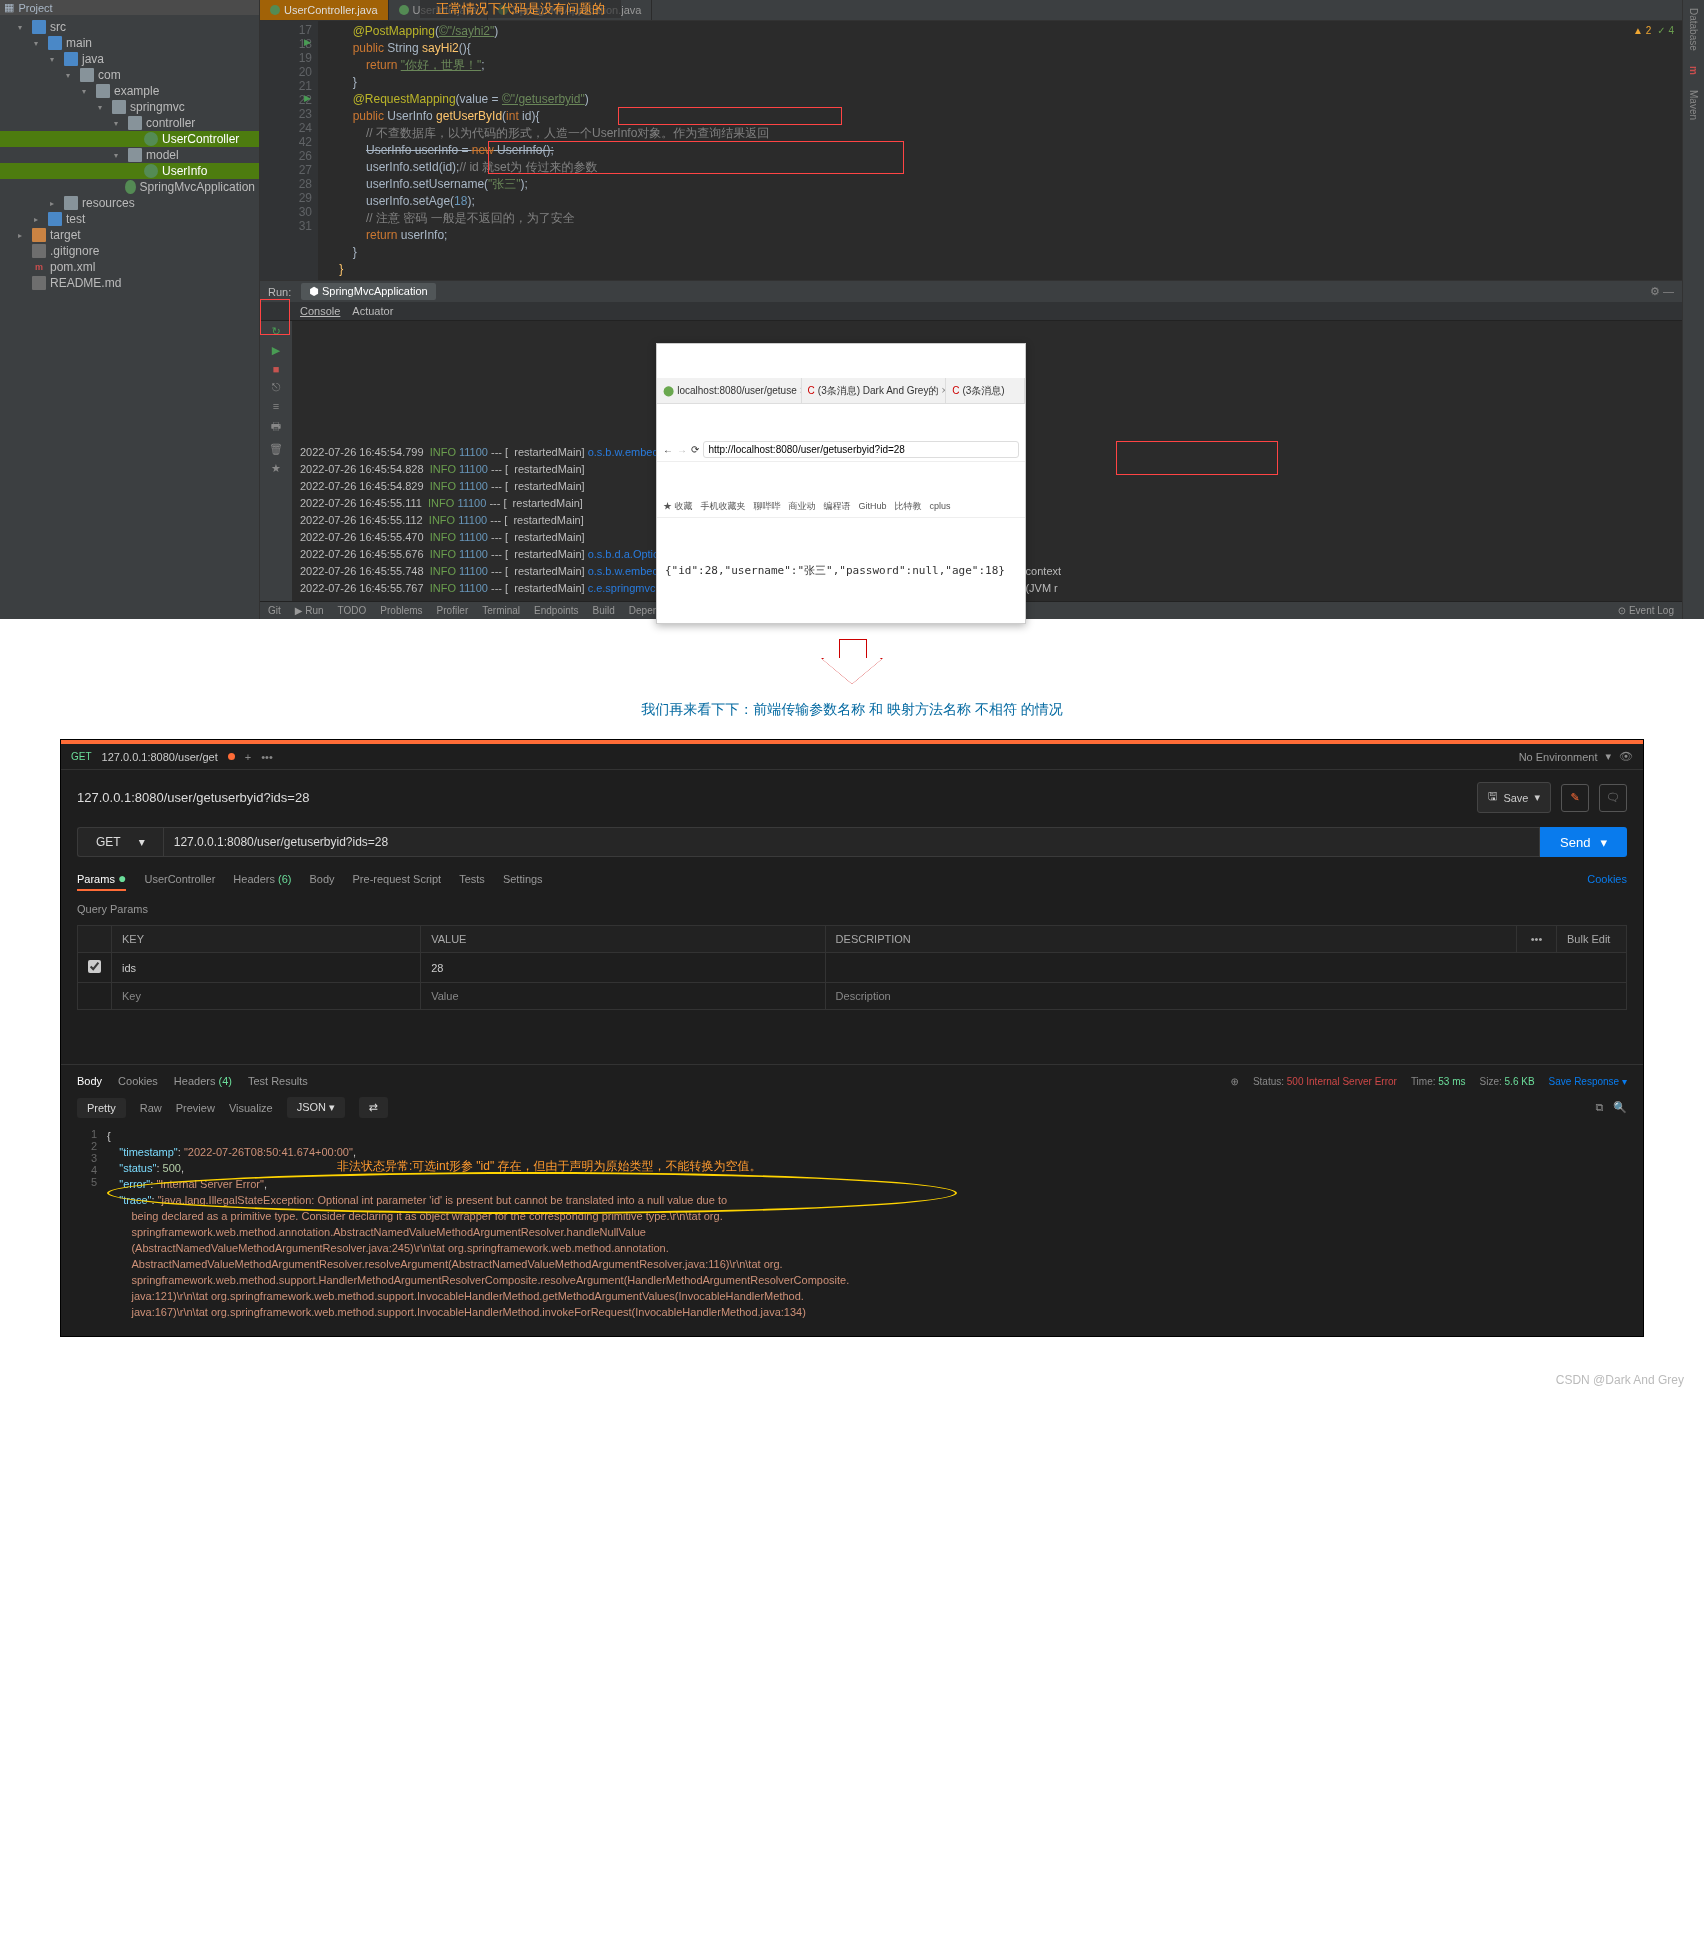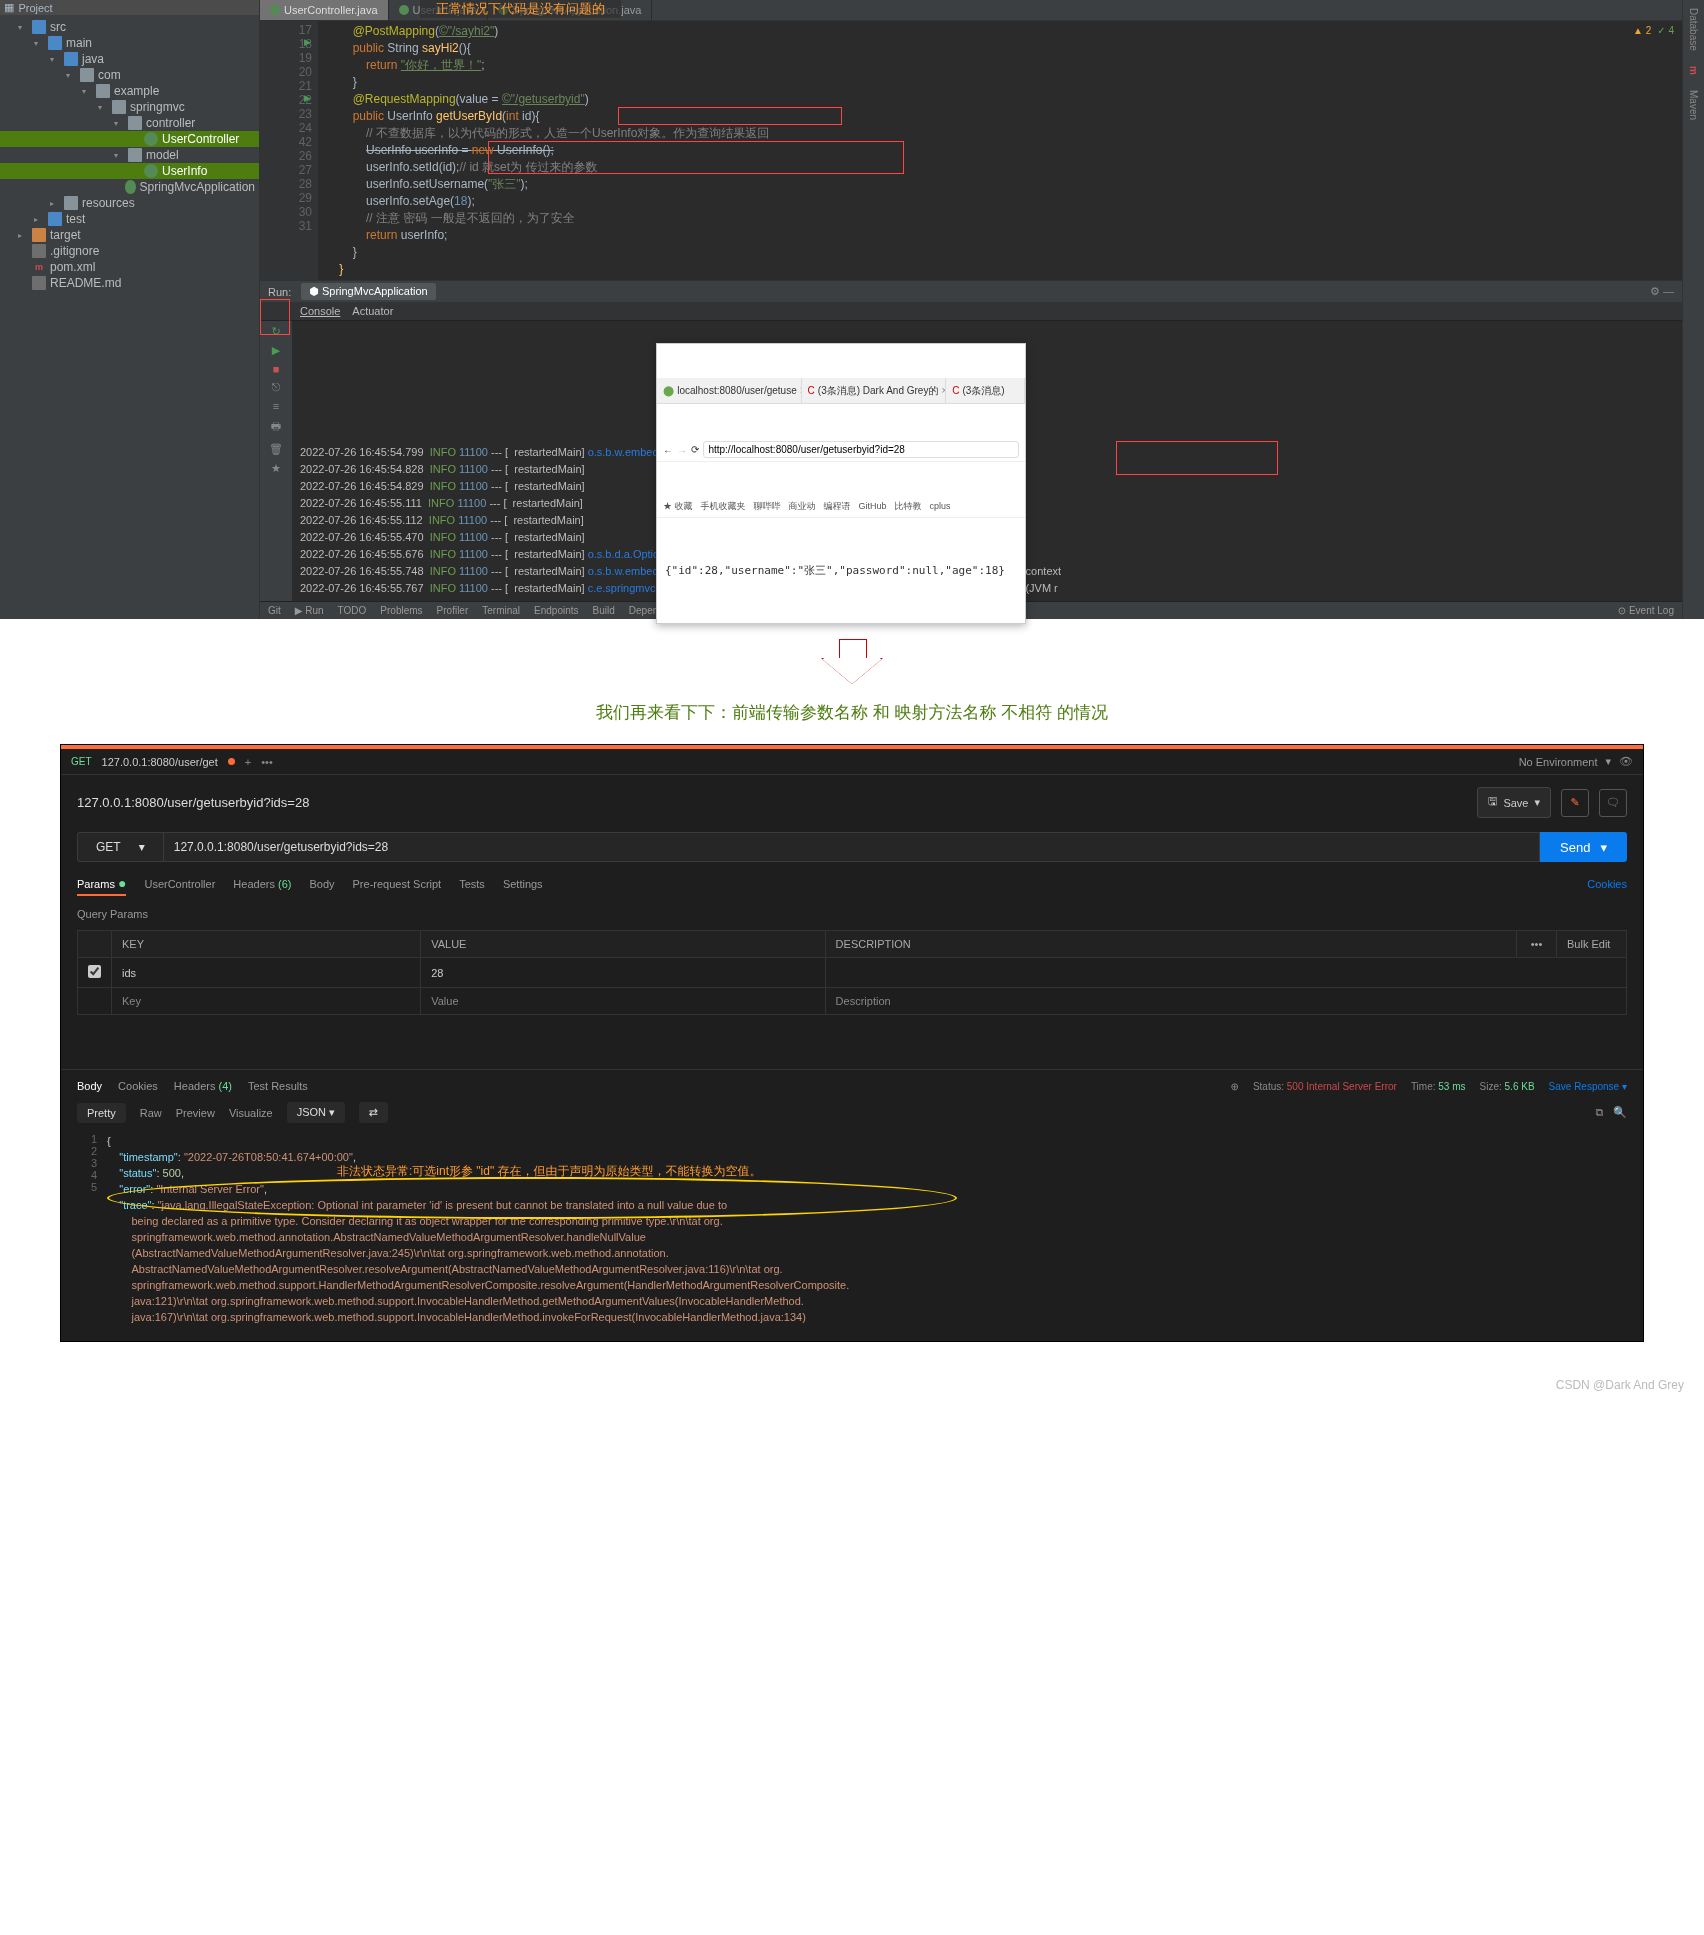--- a/index.html
+++ b/index.html
@@ -22,21 +22,21 @@
 .ico.folder.blue { background:#4a88c7; }
 .ico.pkg { background:#87939a; border-radius:1px; }
 .ico.class { background:#548b54; border-radius:50%; color:#fff; }
 .ico.target { background:#ca8343; border-radius:1px; }
 .ico.file { background:#6e6e6e; border-radius:1px; }
 .ico.maven { color:#c84e4e; font-weight:bold; }
 .ind-1{padding-left:18px}.ind-2{padding-left:34px}.ind-3{padding-left:50px}.ind-4{padding-left:66px}.ind-5{padding-left:82px}.ind-6{padding-left:98px}.ind-7{padding-left:114px}.ind-8{padding-left:130px}
 
 .editor-tabs { display:flex; background:#3c3f41; border-bottom:1px solid #323232; font-size:11px; }
 .editor-tabs .tab { padding:4px 10px; color:#999; border-right:1px solid #2b2b2b; display:flex; align-items:center; gap:4px;}
-.editor-tabs .tab.active { background:#737373; color:#ddd; }
+.editor-tabs .tab.active { background:#a16207; color:#ddd; }
 
 .code-area { display:flex; background:#2b2b2b; font-family:"Consolas","Courier New",monospace; font-size:12px; position:relative; }
 .gutter { background:#313335; text-align:right; padding:2px 6px 2px 2px; color:#606366; width:58px; }
 .gutter .run-ic { color:#499c54; font-size:9px; position:absolute; left:44px;}
 .code { padding:2px 8px; white-space:pre; line-height:17px; }
 .kw{color:#cc7832}.str{color:#6a8759}.cm{color:#808080}.ann{color:#bbb529}.num{color:#6897bb}.fn{color:#ffc66d}.ty{color:#a9b7c6}.underline{text-decoration:underline}
 .redbox { border:1px solid #f44; position:absolute; pointer-events:none; }
 .badges { position:absolute; right:8px; top:4px; font-size:10px; display:flex; gap:6px; }
 .badges .warn{color:#f0a732}.badges .ok{color:#6a9e4e}
 
@@ -67,21 +67,21 @@
 .statusbar { display:flex; gap:14px; background:#3c3f41; padding:3px 8px; font-size:10px; color:#999; border-top:1px solid #222;}
 .statusbar .right{margin-left:auto}
 
 
 .arrow-block { text-align:center; padding:20px; }
 .arrow-shape { width:70px; height:50px; margin:0 auto; position:relative; }
 .arrow-shape::before { content:""; position:absolute; top:0; left:22px; width:26px; height:20px; border:1px solid #c00; border-bottom:none; }
 .arrow-shape::after { content:""; position:absolute; top:20px; left:5px; width:0; height:0; border-left:30px solid transparent; border-right:30px solid transparent; border-top:25px solid #fff; filter:drop-shadow(0 0 0 #c00);}
 .arrow-tri { position:absolute; top:19px; left:4px; width:0;height:0; border-left:31px solid transparent; border-right:31px solid transparent; border-top:26px solid #c00;}
 .arrow-tri2 { position:absolute; top:19px; left:6px; width:0;height:0; border-left:29px solid transparent; border-right:29px solid transparent; border-top:24px solid #fff;}
-.caption-red { color:#4d7c0f; font-size:17px; margin-top:12px; }
+.caption-red { color:#0369a1; font-size:14px; margin-top:12px; }
 
 
 .pm { background:#1e1e1e; color:#ccc; margin:0 60px 30px; border:1px solid #000; }
 .pm-top { display:flex; align-items:center; padding:6px 10px; gap:10px; border-bottom:1px solid #333; }
 .pm-top .method-tag { color:#6bdd9a; font-size:10px; }
 .pm-top .path-short { color:#ccc; font-size:11px; }
 .pm-top .dot { width:7px; height:7px; background:#ff6c37; border-radius:50%; }
 .pm-top .plus { color:#888; }
 .pm-top .env { margin-left:auto; color:#999; font-size:11px; display:flex; gap:8px; align-items:center;}
 .pm-top .eye { color:#888; }

